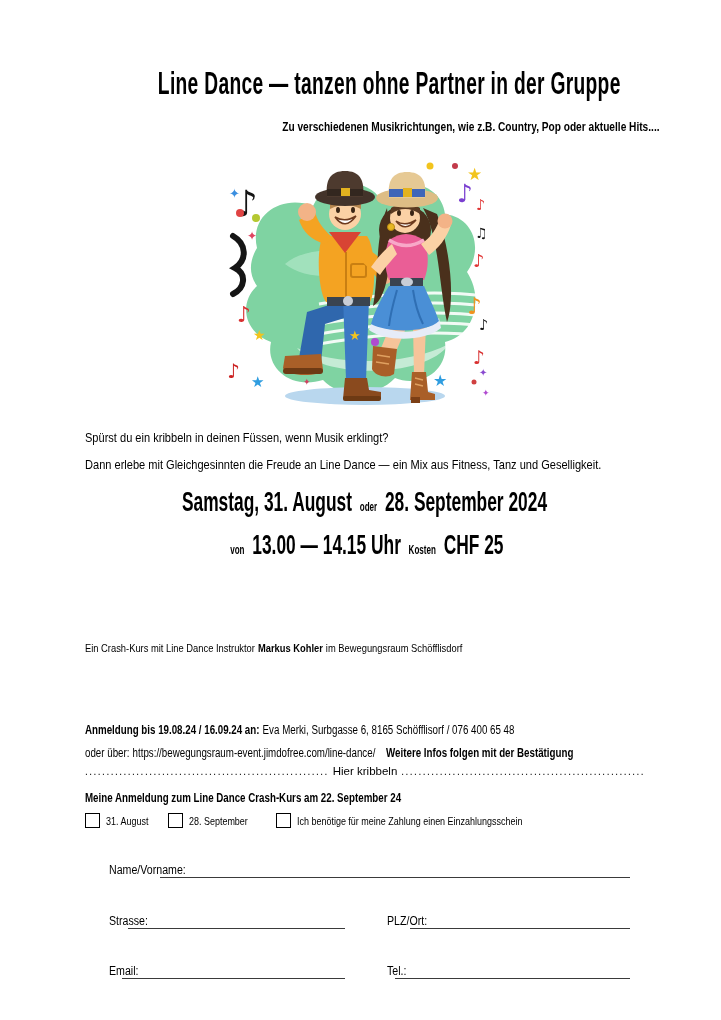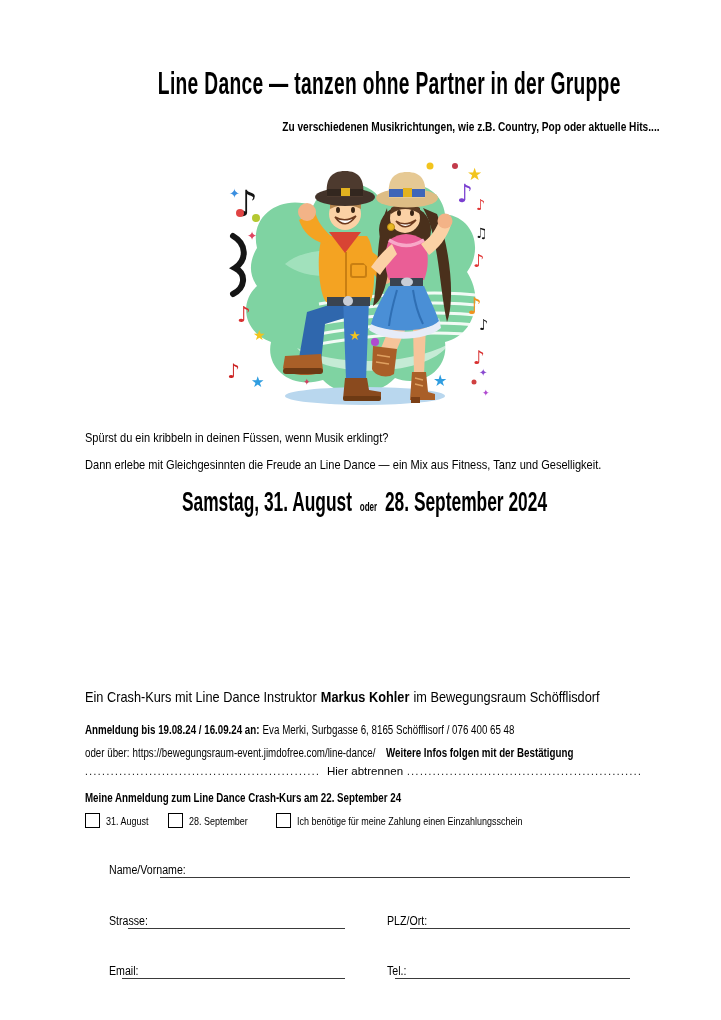--- a/index.html
+++ b/index.html
@@ -198,44 +198,52 @@
   </div>
 
   <div class="abs center" style="top:486px;">
     <span class="s62 oC">
       <span class="big">Samstag, 31. August</span>
       <span class="smallword">oder</span>
       <span class="big">28. September 2024</span>
     </span>
   </div>
 
-
-
-  <div class="abs" style="left:85px; top:688px; font-size:15px;">
+  <div class="abs center" style="top:529px;">
+    <span class="s62 oC">
+      <span class="smallword">von</span>
+      <span class="big">13.00 — 14.15 Uhr</span>
+      <span class="smallword">Kosten</span>
+      <span class="big">CHF 25</span>
+    </span>
+  </div>
+
+
+  <div class="abs" style="left:85px; top:642px; font-size:11px;">
     <span class="s85 oL">
       <span class="gap-r">Ein Crash-Kurs mit Line Dance Instruktor</span><span class="bold gap-r">Markus Kohler</span><span>im Bewegungsraum Schöfflisdorf</span>
     </span>
   </div>
 
   <div class="abs" style="left:85px; top:719px; font-size:12.5px; line-height:22.5px;">
     <div>
       <span class="s78 oL">
         <span class="bold gap-r">Anmeldung bis 19.08.24 / 16.09.24 an:</span><span>Eva Merki, Surbgasse 6, 8165 Schöfflisorf / 076 400 65 48</span>
       </span>
     </div>
     <div>
       <span class="s78 oL">
         <span class="gap-r">oder über:</span><span>https://bewegungsraum-event.jimdofree.com/line-dance/</span><span class="bold gap-l">Weitere Infos folgen mit der Bestätigung</span>
       </span>
     </div>
   </div>
 
   <div class="abs cutline" style="left:85px; top:765px; width:558px;">
     <span class="cutdots">..............................................................................................................</span>
-    <span class="cutlabel">Hier abtrennen</span>
+    <span class="cutlabel">Hier kribbeln</span>
     <span class="cutdots">..............................................................................................................</span>
   </div>
 
   <div class="abs" style="left:85px; top:791px; font-size:12.5px;">
     <span class="s78 oL bold">Meine Anmeldung zum Line Dance Crash-Kurs am 22. September 24</span>
   </div>
 
   <div class="abs cbrow" style="left:85px; top:813px;">
     <div class="cbitem" style="margin-right:8px;">
       <span class="cbbox"></span>

